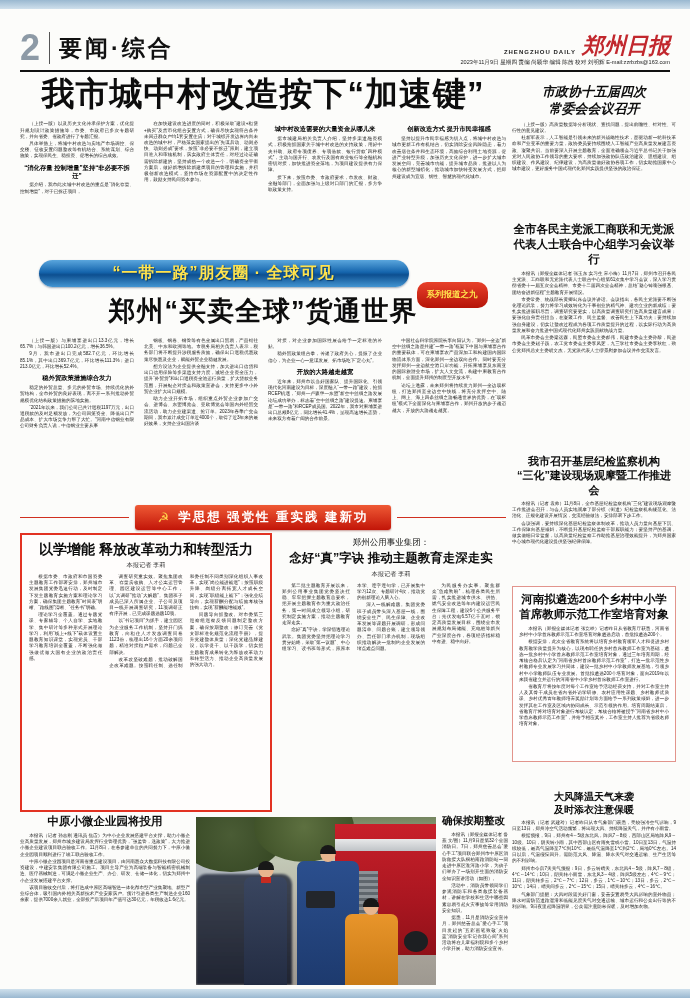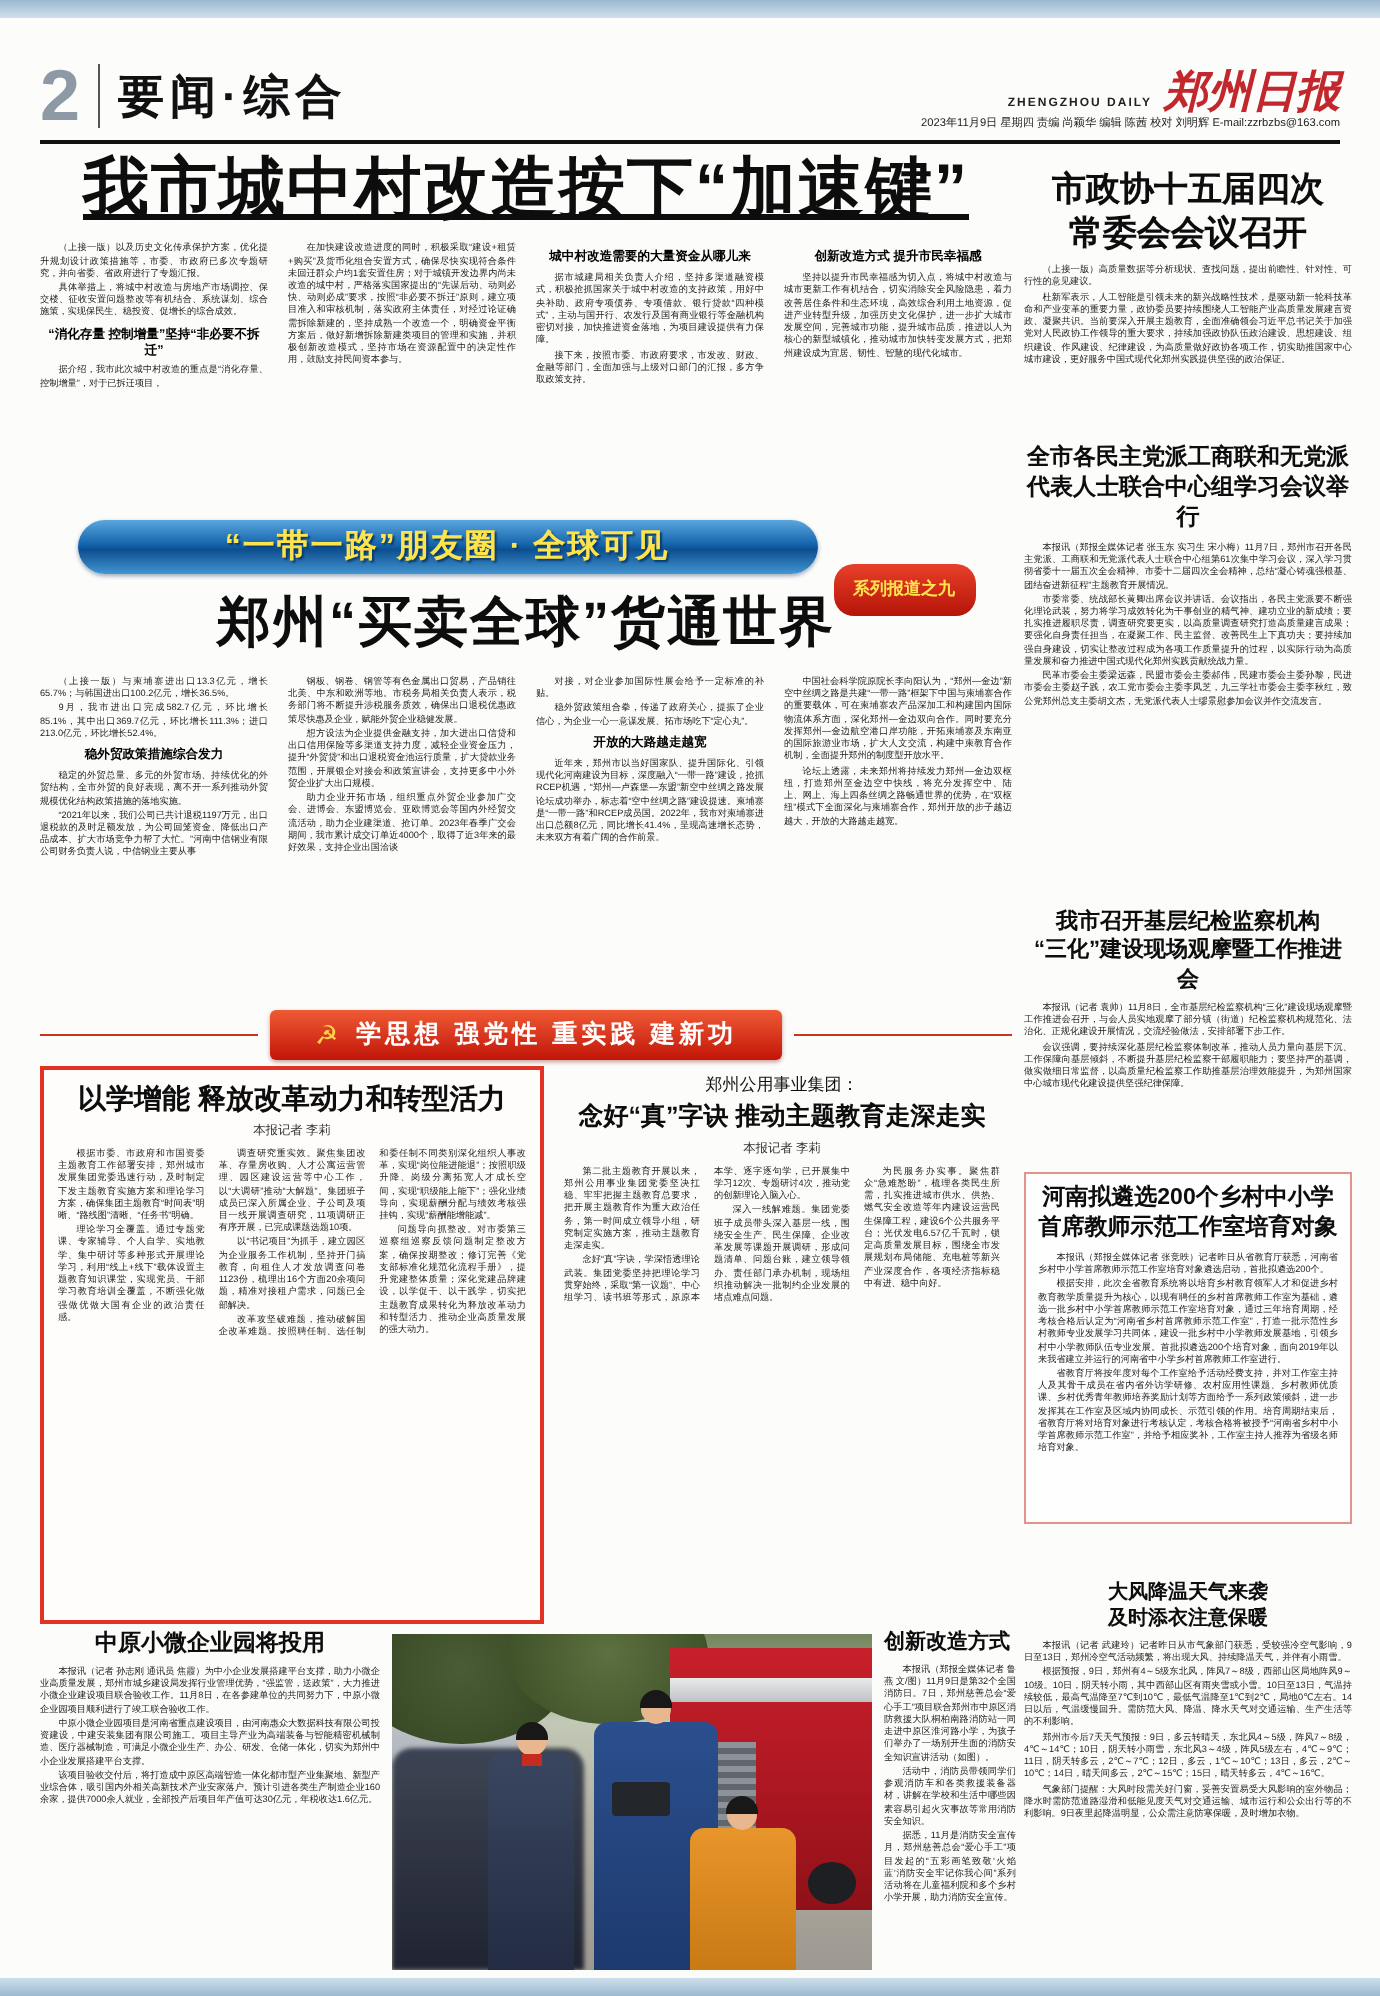--- a/index.html
+++ b/index.html
@@ -27,21 +27,21 @@
   .bt .para{display:block;text-indent:2em;margin:0 0 1px 0;}
   .colsub{display:block;font-weight:bold;text-align:center;text-indent:0;font-size:6.3px;
           line-height:1.25;margin:4px 0 3px 0;color:#000;}
   .colwrap{display:flex;gap:10px;}
   .colwrap>div{flex:1;overflow:hidden;}
   .hl{font-weight:bold;color:#0d0d0d;text-align:center;}
   .byline{text-align:center;font-size:6.2px;color:#333;margin:3px 0 4px 0;}
   .kicker{text-align:center;font-size:8.5px;color:#111;margin-bottom:2px;}
   
   .main-art{position:absolute;left:20px;top:76px;width:486px;}
-  .main-head{font-size:33px;letter-spacing:1px;line-height:1.1;text-decoration:underline;}
+  .main-head{font-size:33px;letter-spacing:1px;line-height:1.1;}
   .main-body{margin-top:9px;height:132px;}
   
   .r-art{position:absolute;left:512px;width:164px;overflow:hidden;}
   .r-head{line-height:1.3;margin-bottom:4px;}
   .r-head span{display:block;}
   
   .belt{position:absolute;left:20px;top:258px;width:486px;height:30px;display:flex;
         align-items:center;justify-content:center;gap:8px;}
   .belt-pill{height:27px;min-width:330px;border-radius:14px;padding:0 20px;display:flex;
         align-items:center;justify-content:center;
@@ -149,21 +149,21 @@
         <span class="para">接下来，按照市委、市政府要求，市发改、财政、金融等部门，全面加强与上级对口部门的汇报，多方争取政策支持。</span>
       </div>
       <div>
         <span class="colsub">创新改造方式 提升市民幸福感</span>
         <span class="para">坚持以提升市民幸福感为切入点，将城中村改造与城市更新工作有机结合，切实消除安全风险隐患，着力改善居住条件和生态环境，高效综合利用土地资源，促进产业转型升级，加强历史文化保护，进一步扩大城市发展空间，完善城市功能，提升城市品质，推进以人为核心的新型城镇化，推动城市加快转变发展方式，把郑州建设成为宜居、韧性、智慧的现代化城市。</span>
       </div>
     </div>
   </div>
 
   <div class="r-art" style="top:84px;height:134px;">
-    <div class="hl r-head" style="font-size:17px;">
+    <div class="hl r-head" style="font-size:13px;font-style:italic;">
       <span>市政协十五届四次</span>
       <span>常委会会议召开</span>
     </div>
     <div class="bt">
       <span class="para">（上接一版）高质量数据等分析现状、查找问题，提出前瞻性、针对性、可行性的意见建议。</span>
       <span class="para">杜新军表示，人工智能是引领未来的新兴战略性技术，是驱动新一轮科技革命和产业变革的重要力量，政协委员要持续围绕人工智能产业高质量发展建言资政、凝聚共识。当前要深入开展主题教育，全面准确领会习近平总书记关于加强党对人民政协工作领导的重大要求，持续加强政协队伍政治建设、思想建设、组织建设、作风建设、纪律建设，为高质量做好政协各项工作，切实助推国家中心城市建设，更好服务中国式现代化郑州实践提供坚强的政治保证。</span>
     </div>
   </div>
 
   <div class="r-art" style="top:222px;height:204px;">
@@ -311,21 +311,21 @@
       <div class="hair"></div>
     </div>
     <div class="ph-ext"></div>
     <div class="fig fig-orange">
       <div class="head"></div>
       <div class="hair"></div>
     </div>
   </div>
 
   <div class="fire-art">
-    <div class="hl fire-head">创新改造方式</div>
+    <div class="hl fire-head">确保按期整改</div>
     <div class="bt">
       <span class="para">本报讯（郑报全媒体记者 鲁燕 文/图）11月9日是第32个全国消防日。7日，郑州慈善总会“爱心手工”项目联合郑州市中原区消防救援大队桐柏南路消防站一同走进中原区淮河路小学，为孩子们举办了一场别开生面的消防安全知识宣讲活动（如图）。</span>
       <span class="para">活动中，消防员带领同学们参观消防车和各类救援装备器材，讲解在学校和生活中哪些因素容易引起火灾事故等常用消防安全知识。</span>
       <span class="para">据悉，11月是消防安全宣传月，郑州慈善总会“爱心手工”项目发起的“五彩画笔致敬‘火焰蓝’消防安全牢记你我心间”系列活动将在儿童福利院和多个乡村小学开展，助力消防安全宣传。</span>
     </div>
   </div>
 
   <div class="edge-strip bottom" style="bottom:0;"></div>
 </div>
 

